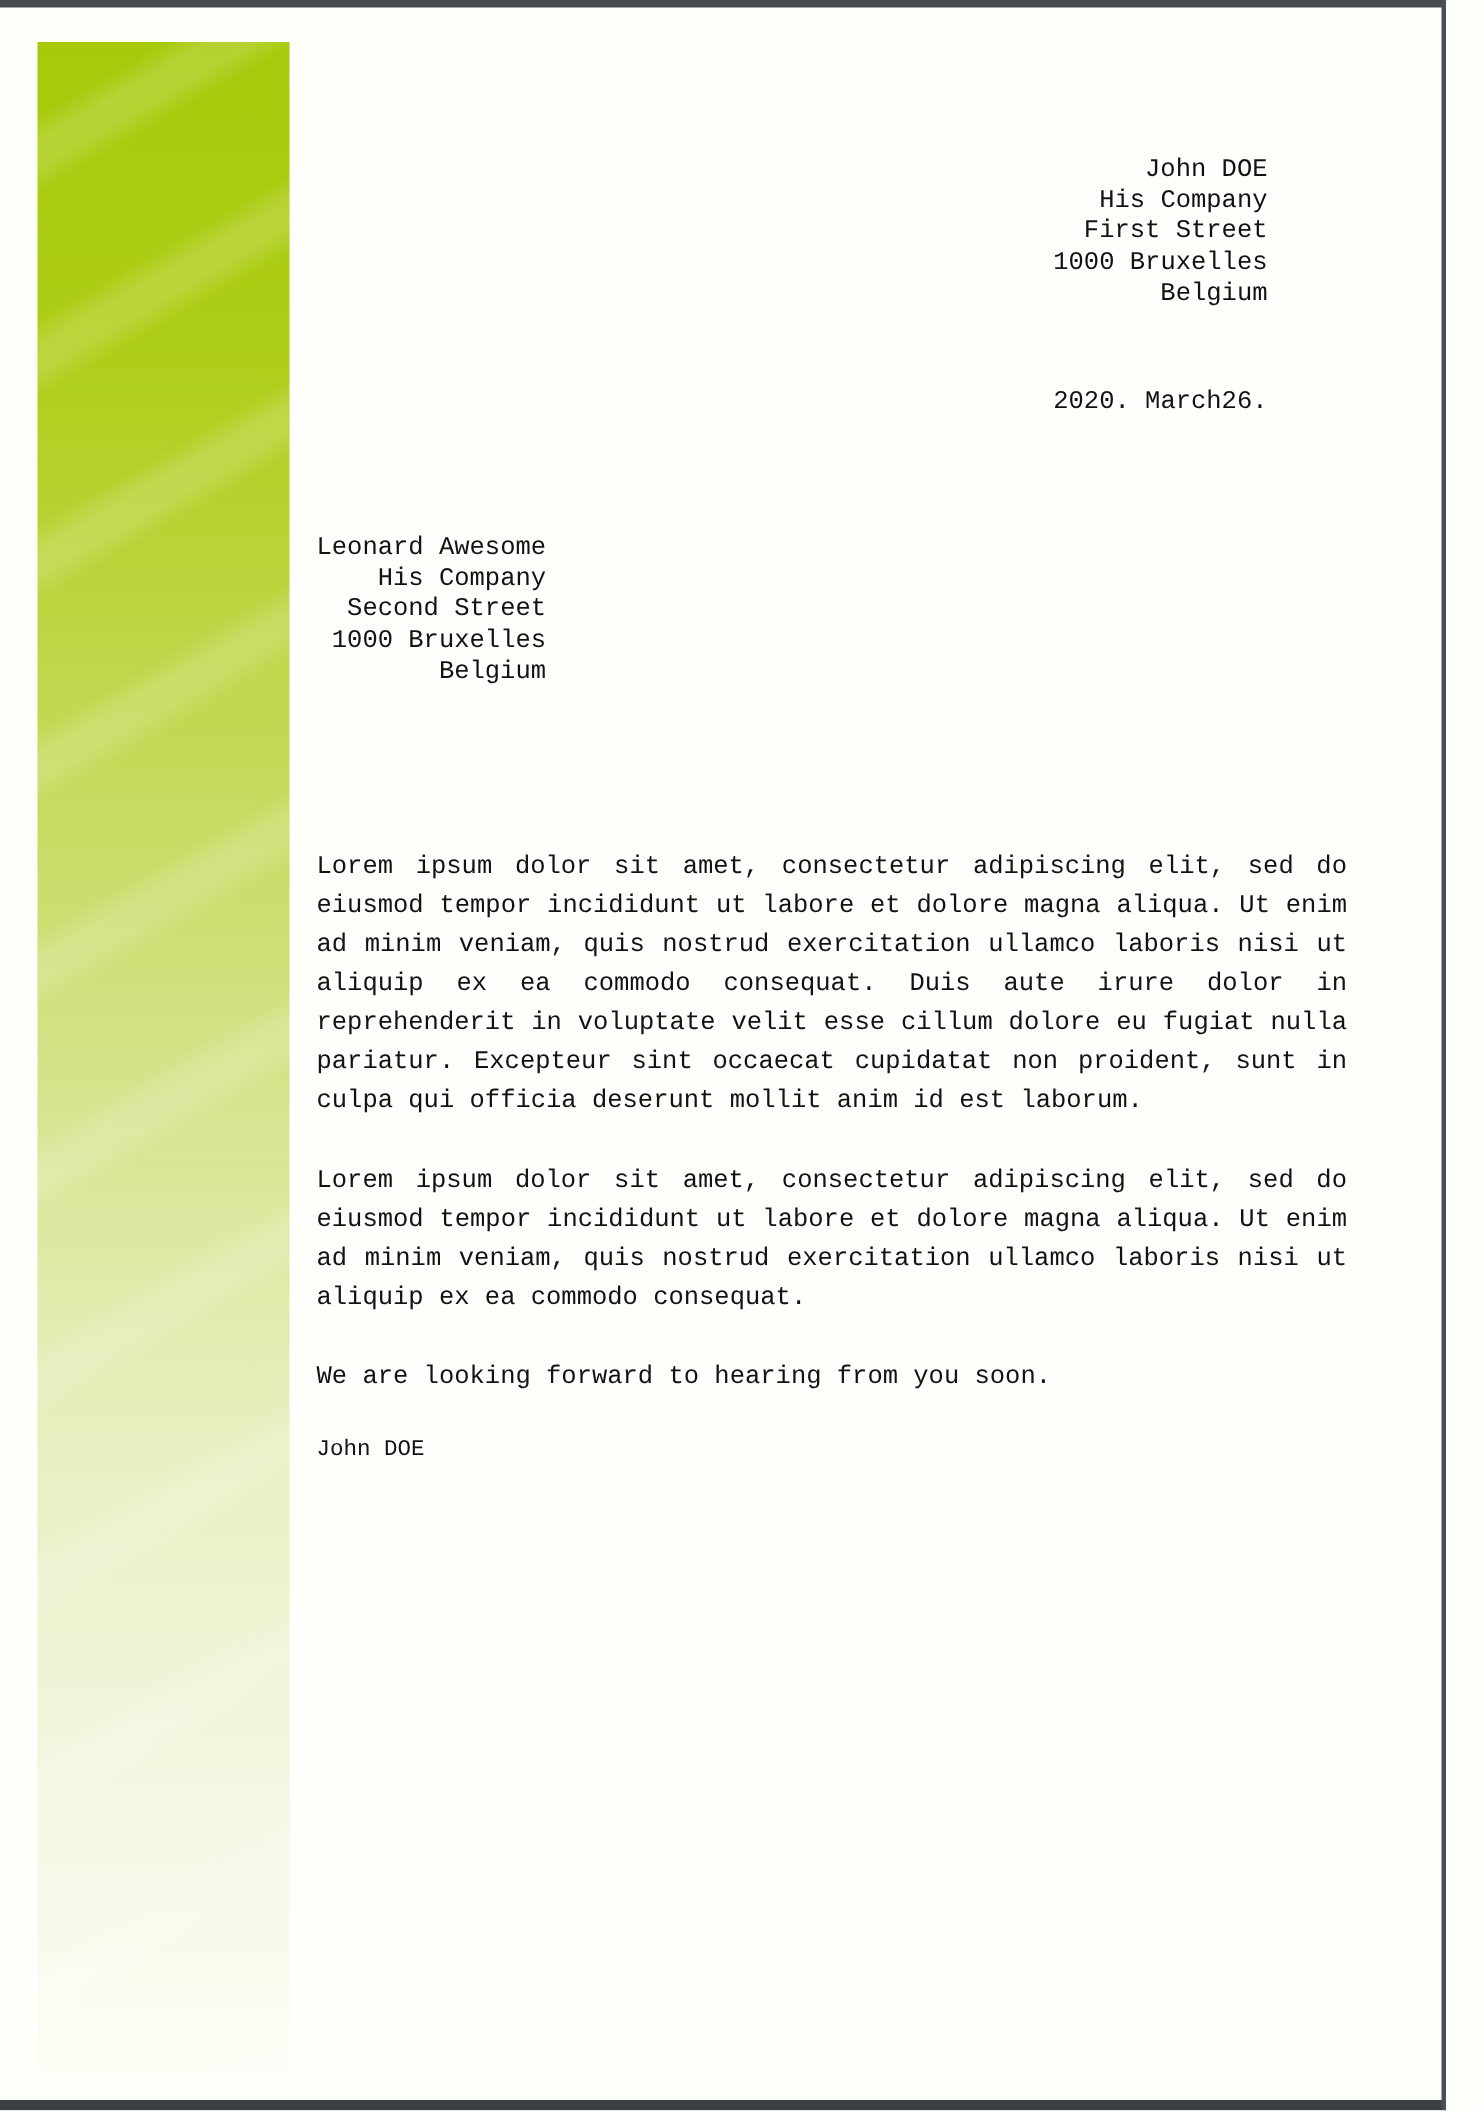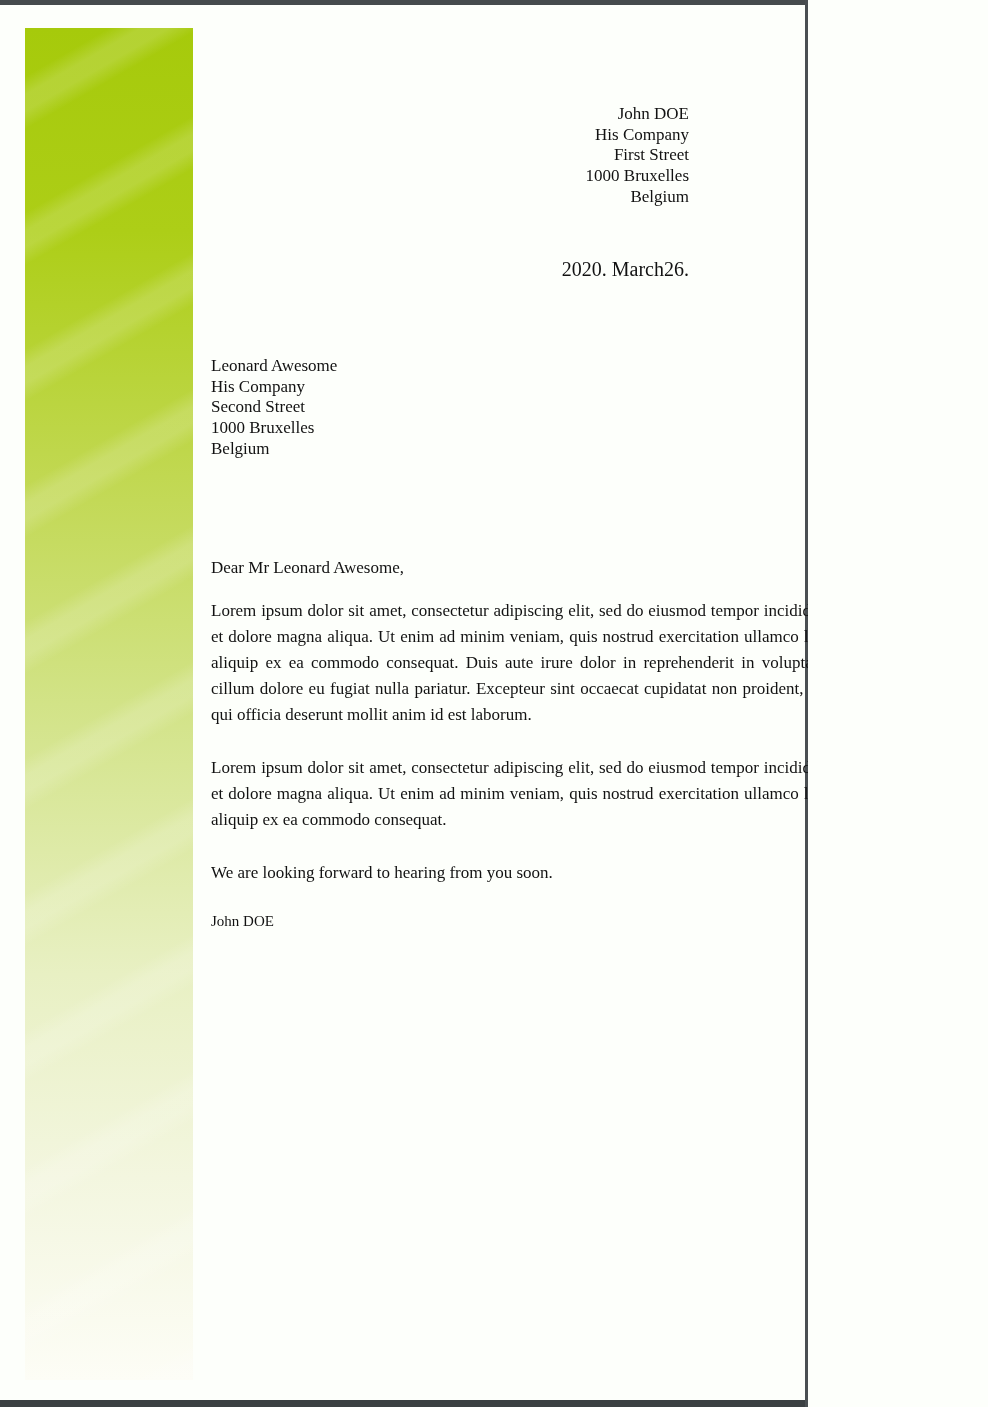--- a/index.html
+++ b/index.html
@@ -3,26 +3,27 @@
 <meta charset="utf-8">
 <style>
   html, body {
     margin: 0;
     padding: 0;
     background: #fdfffb;
     font-family: "Liberation Serif", "DejaVu Serif", serif;
   }
   .page {
     position: relative;
-    width: 808px;
+    width: 964px;
     height: 1407px;
     background: #fdfffb;
     overflow: hidden;
     box-sizing: border-box;
     color: #121212;
+    font-family: Liberation Mono, monospace;
   }
   .frame-top {
     position: absolute;
     left: 0; top: 0;
     width: 100%; height: 5px;
     background: #464b4d;
   }
   .frame-bottom {
     position: absolute;
     left: 0; bottom: 0;
@@ -65,29 +66,29 @@
     text-align: right;
     font-size: 17px;
     line-height: 20.7px;
     white-space: nowrap;
   }
   .date-line {
     position: absolute;
     top: 259px;
     right: 119px;
     text-align: right;
-    font-size: 20px;
+    font-size: 17px;
     line-height: 20.7px;
     white-space: nowrap;
   }
   .recipient-block {
     position: absolute;
     top: 356px;
     left: 211px;
-    text-align: left;
+    text-align: right;
     font-size: 17px;
     line-height: 20.7px;
     white-space: nowrap;
   }
   .letter-body {
     position: absolute;
     top: 555px;
     left: 211px;
     width: 687px;
     font-size: 17px;
@@ -129,20 +130,19 @@
 
   <div class="recipient-block">
     <span class="addr-line">Leonard Awesome</span>
     <span class="addr-line">His Company</span>
     <span class="addr-line">Second Street</span>
     <span class="addr-line">1000 Bruxelles</span>
     <span class="addr-line">Belgium</span>
   </div>
 
   <div class="letter-body">
-    <p class="salutation">Dear Mr Leonard Awesome,</p>
     <p class="letter-paragraph">Lorem ipsum dolor sit amet, consectetur adipiscing elit, sed do eiusmod tempor incididunt ut labore et dolore magna aliqua. Ut enim ad minim veniam, quis nostrud exercitation ullamco laboris nisi ut aliquip ex ea commodo consequat. Duis aute irure dolor in reprehenderit in voluptate velit esse cillum dolore eu fugiat nulla pariatur. Excepteur sint occaecat cupidatat non proident, sunt in culpa qui officia deserunt mollit anim id est laborum.</p>
     <p class="letter-paragraph">Lorem ipsum dolor sit amet, consectetur adipiscing elit, sed do eiusmod tempor incididunt ut labore et dolore magna aliqua. Ut enim ad minim veniam, quis nostrud exercitation ullamco laboris nisi ut aliquip ex ea commodo consequat.</p>
     <p class="closing-line">We are looking forward to hearing from you soon.</p>
     <p class="signature">John DOE</p>
   </div>
 
 </div>
 
 </body></html>

